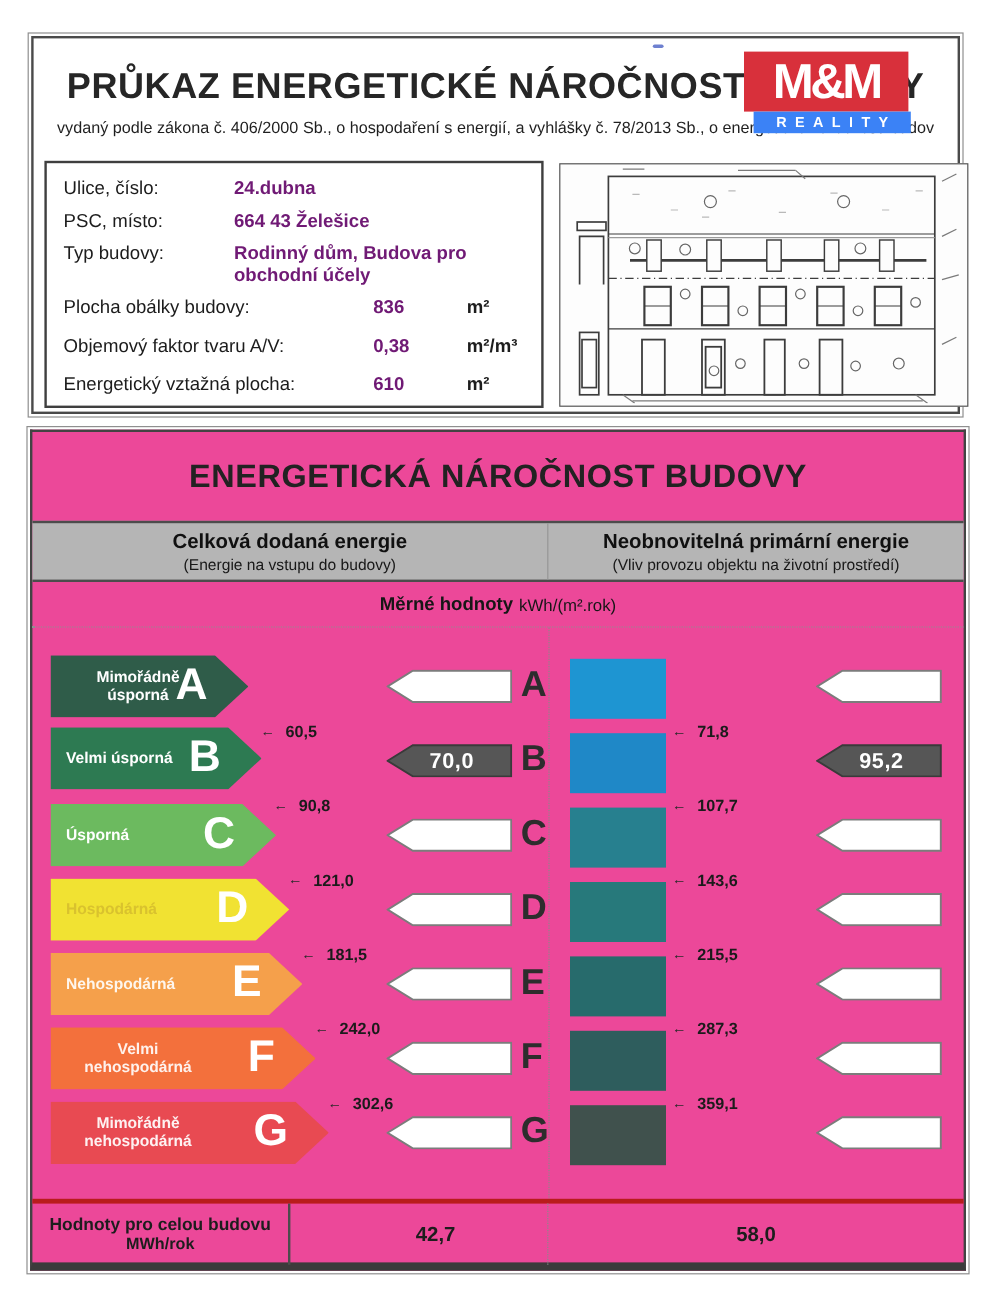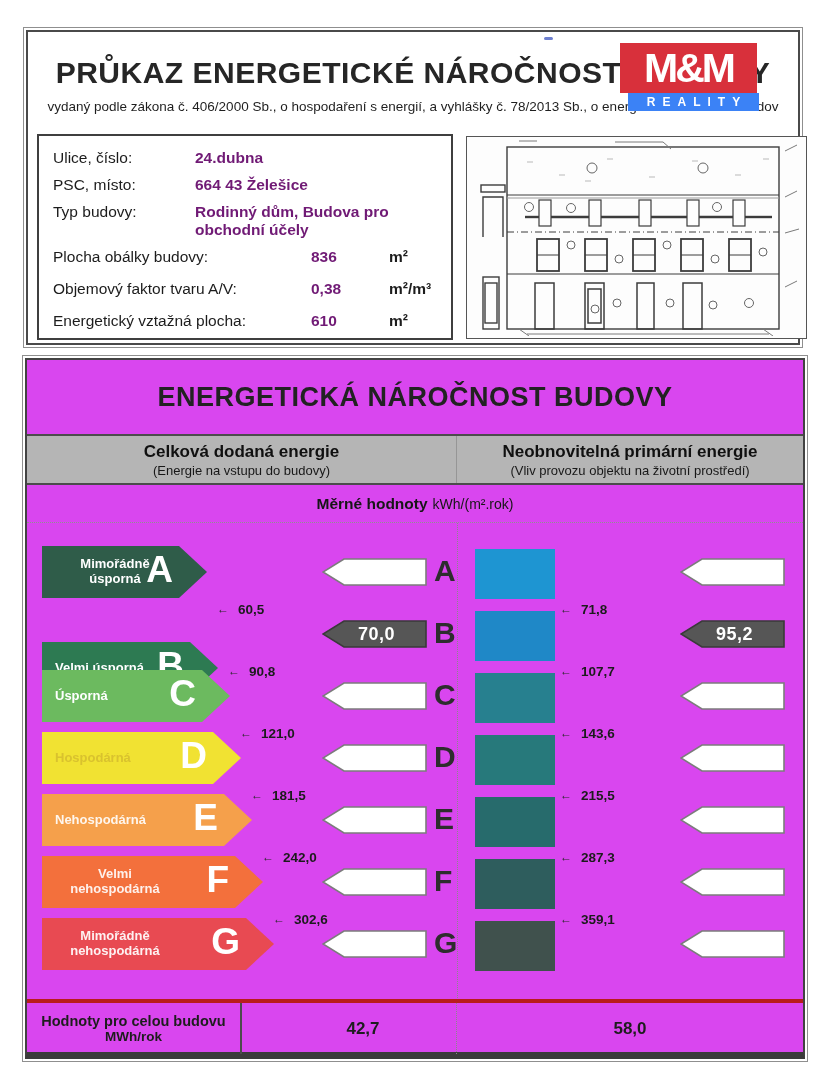--- a/index.html
+++ b/index.html
@@ -32,21 +32,21 @@
   .ib-row.meas{grid-template-columns:1fr 66px 62px;margin-bottom:14px;}
   .ib-label{color:#1c1c1c;}
   .ib-value{font-weight:bold;color:#701a75;}
   .ib-unit{font-weight:bold;padding-left:12px;}
   .ib-row.meas .ib-value{}
   .drawing-box{margin-left:13px;width:341px;height:203px;border:1.5px solid #555;
                box-sizing:border-box;background:#fdfdfd;margin-top:2px;}
 
   
   .main-box{position:absolute;left:25px;top:358px;width:780px;height:701px;
-            border:2px solid #434343;border-bottom:7px solid #3b3b3b;background:#d946ef;
+            border:2px solid #434343;border-bottom:7px solid #3b3b3b;background:#ec4899;
             box-sizing:border-box;}
   .main-title{position:absolute;left:0;right:0;top:0;height:74px;display:flex;
               align-items:center;justify-content:center;font-size:27px;font-weight:bold;
               color:#222;letter-spacing:.5px;}
   .band{position:absolute;left:0;right:0;top:74px;height:51px;background:#b5b5b5;
         border-top:2px solid #4c4c4c;border-bottom:2px solid #4c4c4c;display:flex;
         box-sizing:border-box;}
   .band-cell{display:flex;flex-direction:column;align-items:center;justify-content:center;}
   .band-cell.c1{width:430px;border-right:1px solid #969696;box-sizing:border-box;}
   .band-cell.c2{flex:1;}
@@ -259,21 +259,21 @@
         <div class="harrow" style="left: 295px; top: 35px;"><svg width="105" height="28" viewBox="0 0 105 28">
             <polygon points="22,1 104,1 104,27 22,27 1,14" fill="#ffffff" stroke="#7c7c7c" stroke-width="1.6"></polygon>
           </svg></div>
         <div class="scale-letter" style="left: 407px; top: 31px;">A</div>
         <div class="block" style="left: 448px; top: 26px; height: 50px; background: rgb(30, 149, 210);"></div>
         <div class="harrow" style="left: 653px; top: 35px;"><svg width="105" height="28" viewBox="0 0 105 28">
             <polygon points="22,1 104,1 104,27 22,27 1,14" fill="#ffffff" stroke="#7c7c7c" stroke-width="1.6"></polygon>
           </svg></div>
         <div class="thresh" style="left: 190px; top: 78px;"><span class="tl-arrow">←</span>60,5</div>
         <div class="thresh" style="left: 533px; top: 78px;"><span class="tl-arrow">←</span>71,8</div>
-        <div class="bar" style="left: 15px; top: 83px; width: 176px; height: 52px; background: rgb(45, 122, 82); clip-path: polygon(0px 0px, calc(100% - 28px) 0px, 100% 50%, calc(100% - 28px) 100%, 0px 100%); margin-top: 36px;">
+        <div class="bar" style="left: 15px; top: 83px; width: 176px; height: 52px; background: rgb(45, 122, 82); clip-path: polygon(0px 0px, calc(100% - 28px) 0px, 100% 50%, calc(100% - 28px) 100%, 0px 100%);">
           <span class="bar-label" style="color: rgb(255, 255, 255);">Velmi úsporná</span>
           <span class="bar-letter">B</span>
         </div>
         <div class="harrow" style="left: 295px; top: 97px;"><svg width="105" height="28" viewBox="0 0 105 28">
             <polygon points="22,1 104,1 104,27 22,27 1,14" fill="#565656" stroke="#3a3a3a" stroke-width="1.6"></polygon>
           </svg><span class="ind-val">70,0</span></div>
         <div class="scale-letter" style="left: 407px; top: 93px;">B</div>
         <div class="block" style="left: 448px; top: 88px; height: 50px; background: rgb(31, 136, 199);"></div>
         <div class="harrow" style="left: 653px; top: 97px;"><svg width="105" height="28" viewBox="0 0 105 28">
             <polygon points="22,1 104,1 104,27 22,27 1,14" fill="#565656" stroke="#3a3a3a" stroke-width="1.6"></polygon>

